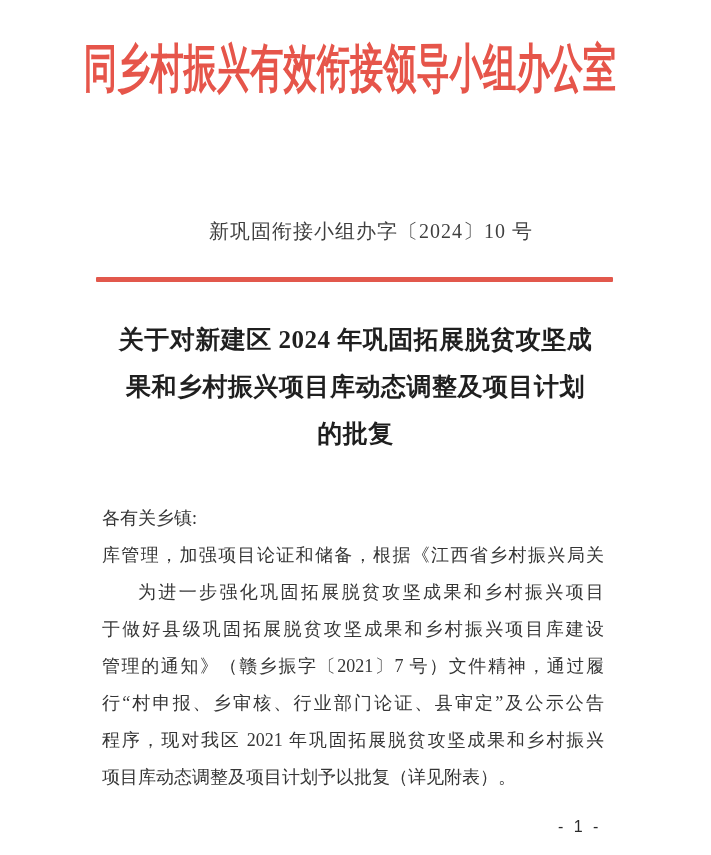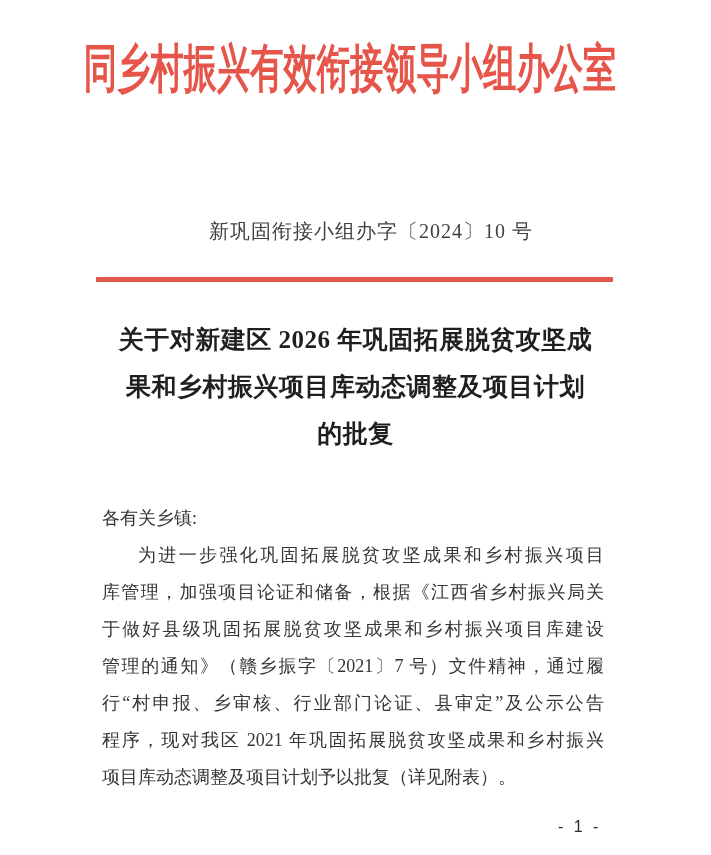--- a/index.html
+++ b/index.html
@@ -124,29 +124,29 @@
     <div class="lh-row lh2">
       <span class="lh-text">同乡村振兴有效衔接领导小组办公室</span>
     </div>
   </header>
 
   <div class="doc-number">新巩固衔接小组办字〔2024〕10 号</div>
 
   <div class="red-rule"></div>
 
   <h1 class="doc-title">
-    <div>关于对新建区 2026 年巩固拓展脱贫攻坚成</div>
+    <div>关于对新建区 2024 年巩固拓展脱贫攻坚成</div>
     <div>果和乡村振兴项目库动态调整及项目计划</div>
     <div>的批复</div>
   </h1>
 
   <main class="doc-body">
     <div class="salutation">各有关乡镇:</div>
+    <div class="pline">库管理，加强项目论证和储备，根据《江西省乡村振兴局关</div>
     <div class="pline first">为进一步强化巩固拓展脱贫攻坚成果和乡村振兴项目</div>
-    <div class="pline">库管理，加强项目论证和储备，根据《江西省乡村振兴局关</div>
     <div class="pline">于做好县级巩固拓展脱贫攻坚成果和乡村振兴项目库建设</div>
     <div class="pline">管理的通知》（赣乡振字〔2021〕7 号）文件精神，通过履</div>
     <div class="pline">行“村申报、乡审核、行业部门论证、县审定”及公示公告</div>
     <div class="pline">程序，现对我区 2021 年巩固拓展脱贫攻坚成果和乡村振兴</div>
     <div class="pline last">项目库动态调整及项目计划予以批复（详见附表）。</div>
   </main>
 
   <div class="page-number">- 1 -</div>
 
 </div>

